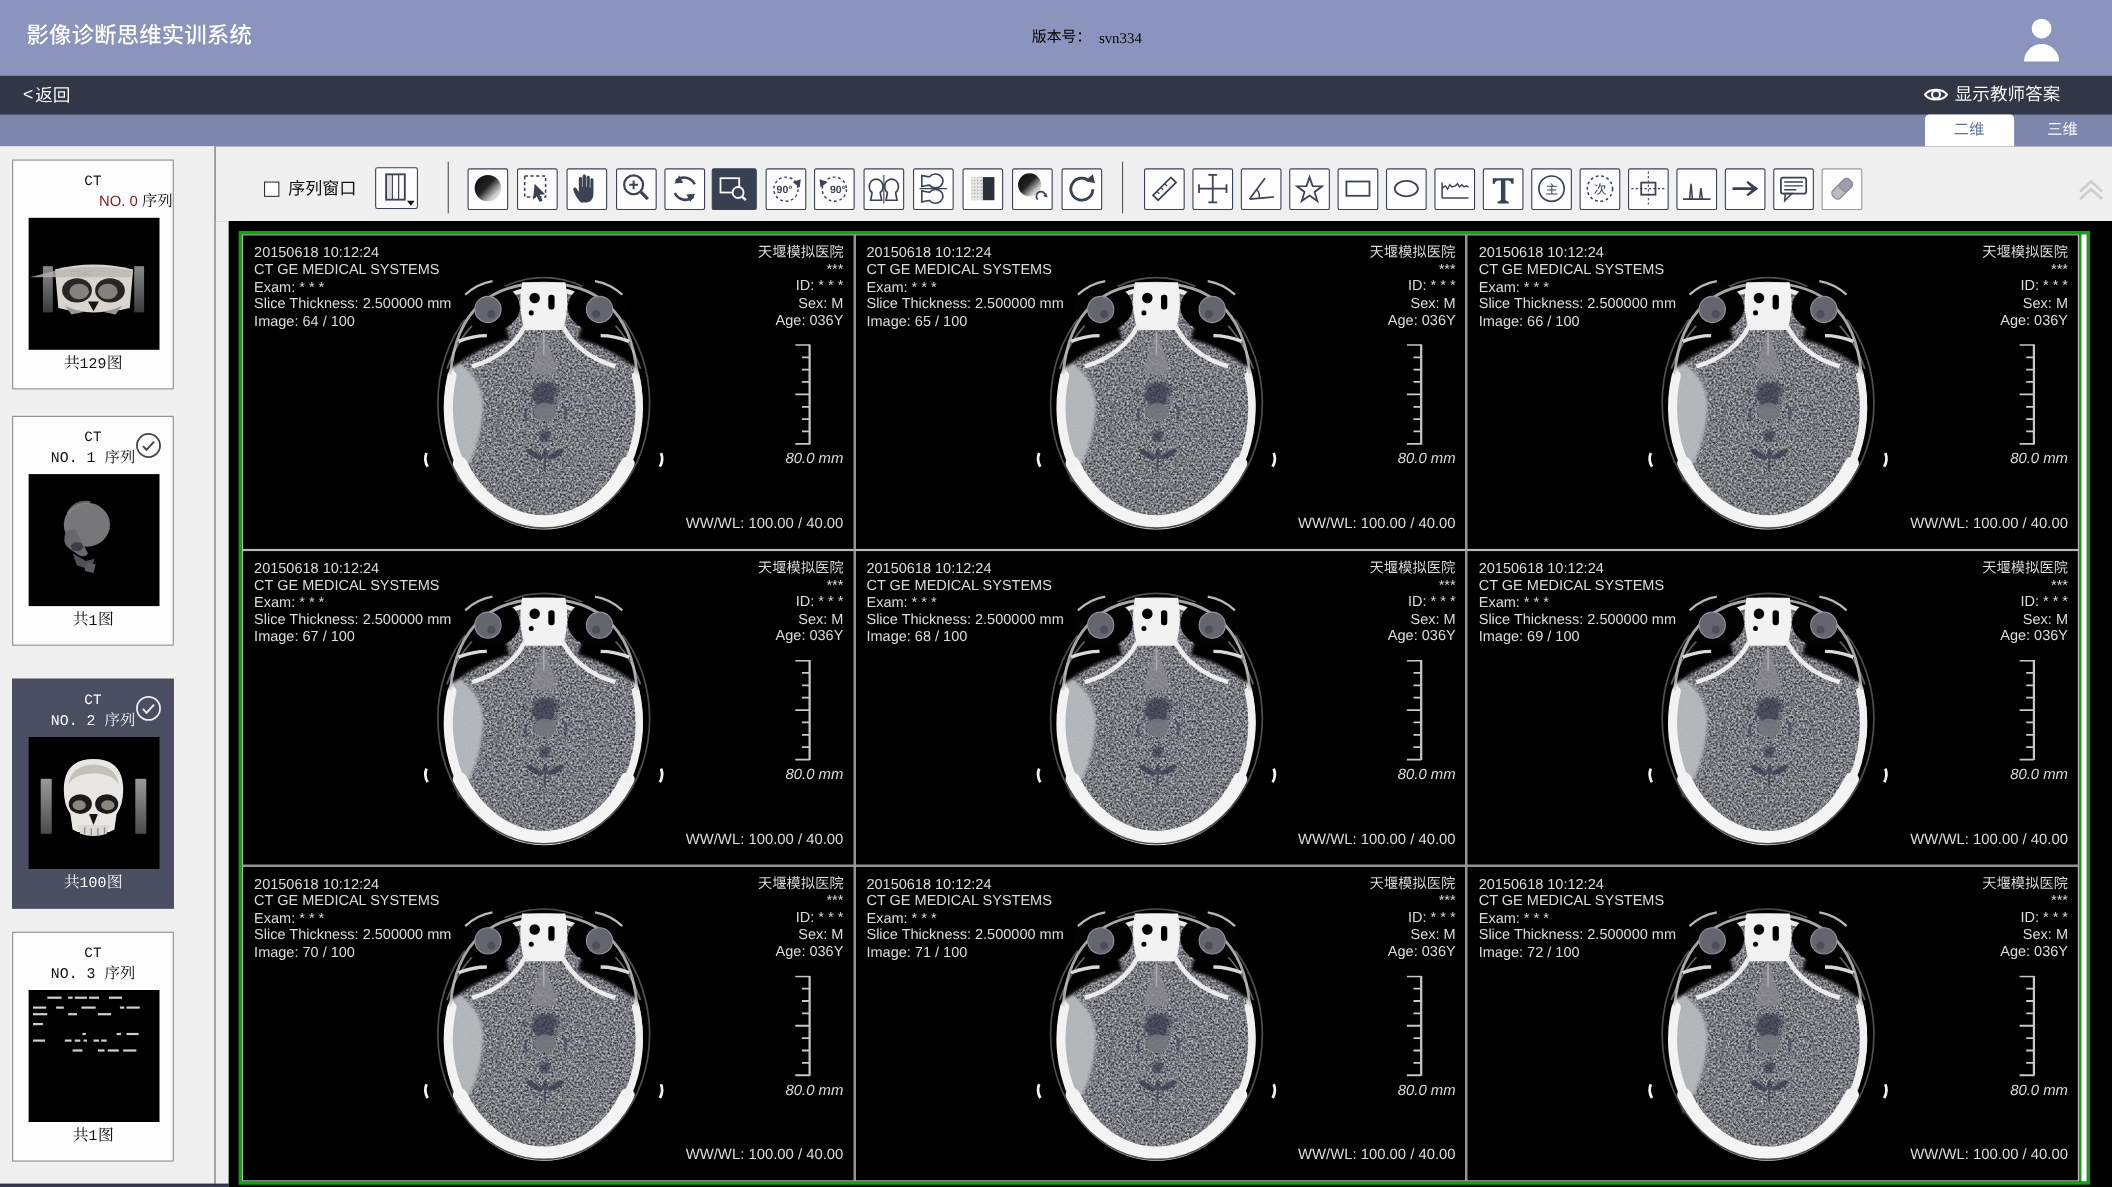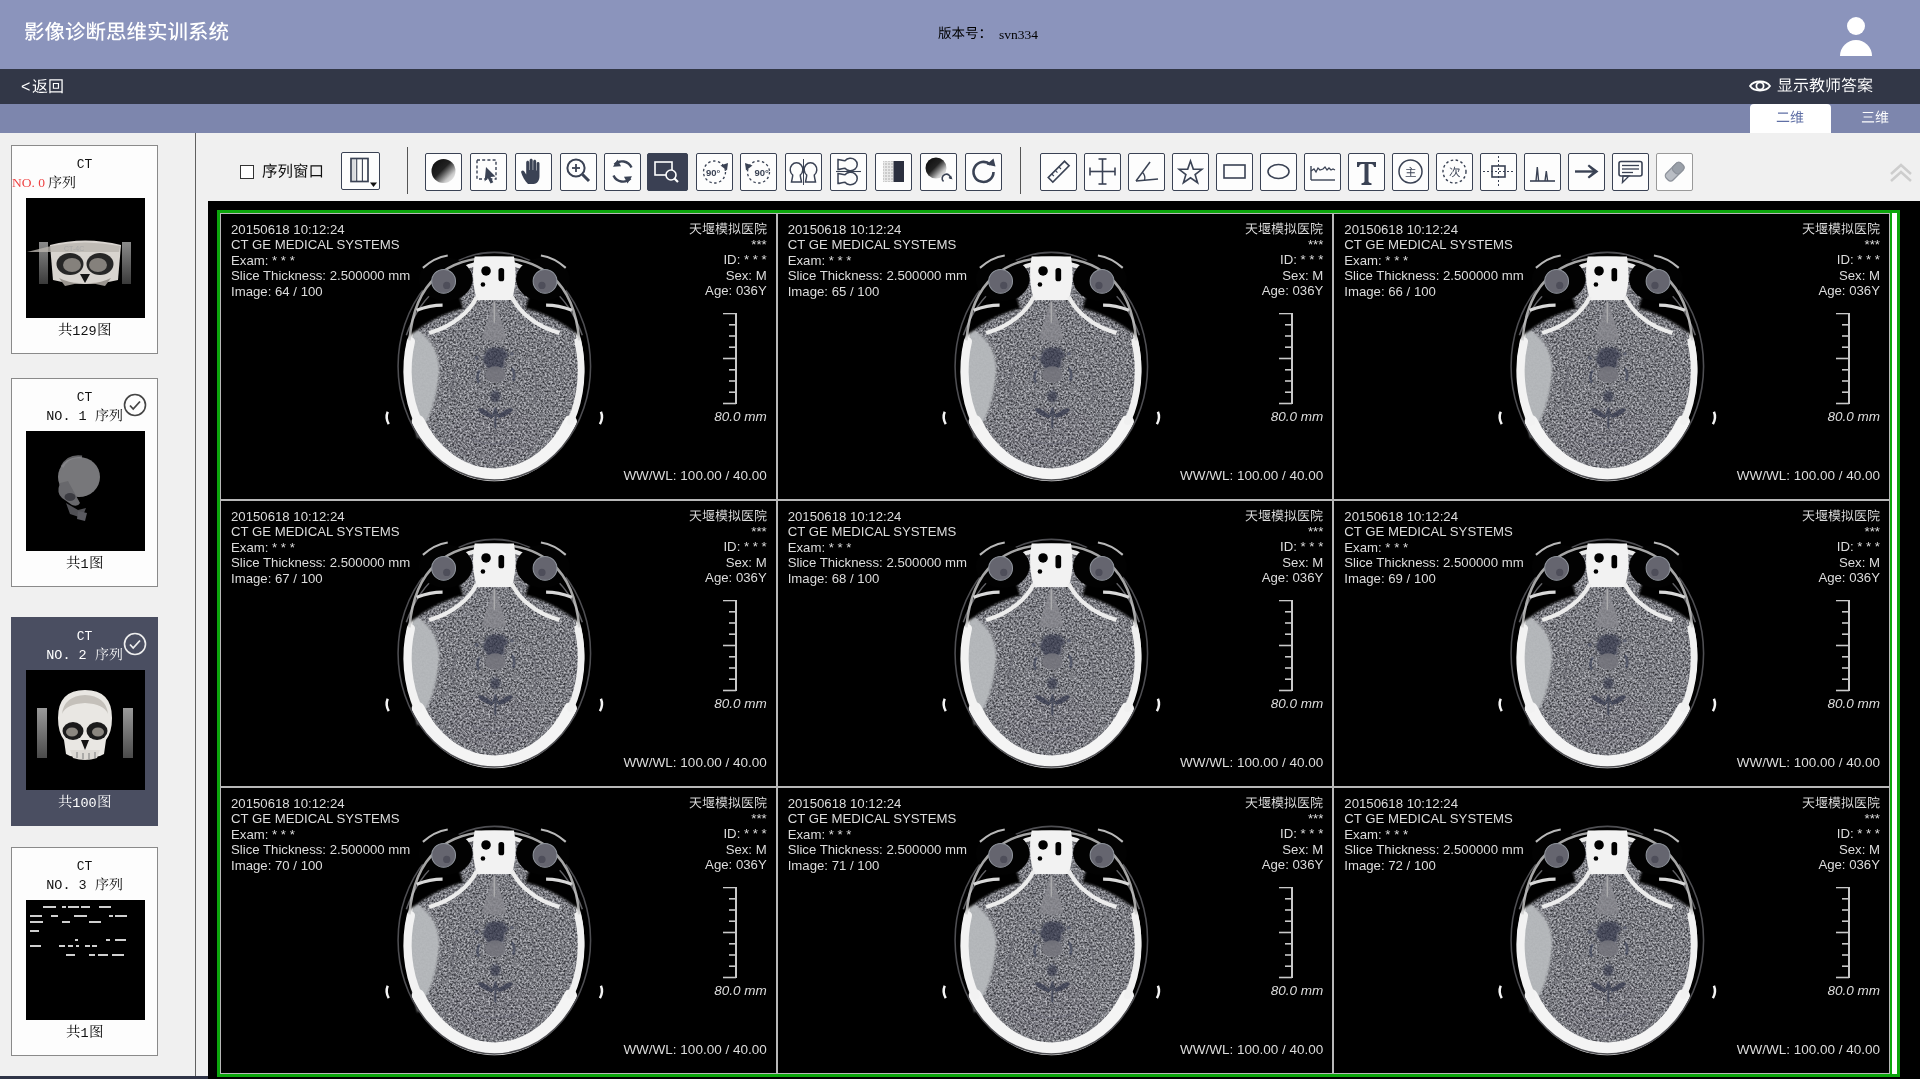--- a/index.html
+++ b/index.html
@@ -293,21 +293,21 @@
 <rect x="17" y="13" width="11" height="9.5" rx="3.5" fill="#9aa0a9" stroke="#8d929b" stroke-width="1.3"></rect>
       </g>
     </svg>
   </div>
 <svg class="abs" style="left:1888px;top:160px" width="26" height="26">
 <path d="M3,14 L13,5 L23,14" fill="none" stroke="#cdcdcd" stroke-width="2.5"></path>
 <path d="M3,21 L13,12 L23,21" fill="none" stroke="#cdcdcd" stroke-width="2.5"></path>
   </svg>
 <div class="abs" style="left:11px;top:145px;width:147px;height:209px;background:#FDFDFD;border:1px solid #8a8a8a">
     <div class="abs" style="left:0;top:11px;width:100%;text-align:center;font-family:'Liberation Mono',monospace;font-size:13px;color:#111">CT</div>
-    <div class="abs" style="left:0;top:29px;width:100%;text-align:left;font-family:Liberation Serif, serif;font-size:13.5px;color:#ef4444">NO. 0 <svg style="display:inline-block;vertical-align:-3.8px" width="28.0" height="16.1">
+    <div class="abs" style="left:0;top:29px;width:100%;text-align:right;font-family:Liberation Sans, sans-serif;font-size:13.5px;color:#7f1d1d">NO. 0 <svg style="display:inline-block;vertical-align:-3.8px" width="28.0" height="16.1">
         <g transform="translate(0,12.32) scale(0.014000)">
           <path d="M443 -842 433 -834C473 -800 521 -739 538 -693C610 -649 660 -789 443 -842ZM872 -743 824 -681H212L134 -715V-439C134 -265 125 -80 31 70L45 80C189 -67 200 -279 200 -440V-652H936C949 -652 959 -657 961 -668C928 -700 872 -743 872 -743ZM404 -497 396 -484C465 -458 560 -401 596 -351C638 -338 656 -379 614 -422C683 -454 769 -502 815 -540C837 -541 850 -542 858 -549L782 -622L737 -580H292L301 -550H723C688 -514 639 -470 597 -436C562 -463 500 -488 404 -497ZM600 -14V-318H831C810 -276 777 -222 755 -189L769 -181C814 -213 878 -269 911 -307C931 -308 943 -310 951 -317L876 -389L834 -347H232L241 -318H535V-15C535 -2 530 4 510 4C488 4 378 -4 378 -4V10C427 16 455 24 470 34C484 44 491 59 493 78C587 69 600 36 600 -14Z M1639 -753V-130H1651C1674 -130 1701 -144 1701 -153V-717C1723 -721 1730 -730 1733 -742ZM1839 -815V-26C1839 -9 1833 -3 1814 -3C1791 -3 1678 -12 1678 -12V4C1727 10 1754 18 1770 30C1785 41 1791 58 1795 78C1892 68 1903 34 1903 -20V-776C1927 -780 1937 -790 1940 -804ZM1049 -755 1057 -725H1253C1221 -562 1137 -384 1030 -258L1041 -246C1096 -293 1145 -348 1187 -408C1230 -370 1277 -313 1289 -268C1355 -224 1402 -357 1199 -425C1221 -459 1242 -495 1260 -531H1470C1412 -282 1284 -60 1054 65L1064 80C1346 -41 1474 -270 1541 -521C1564 -523 1574 -526 1582 -535L1508 -603L1467 -561H1275C1300 -614 1320 -669 1335 -725H1578C1592 -725 1602 -730 1605 -741C1571 -772 1516 -816 1516 -816L1469 -755Z" fill="#111"></path>
         </g>
       </svg></div>
     <svg width="119" height="120" style="position:absolute;left:14px;top:52px;background:#000">
 <defs>
         <linearGradient id="sb0" x1="0" y1="0" x2="0" y2="1">
           <stop offset="0" stop-color="#8a8a8a"></stop>
           <stop offset="1" stop-color="#3a3a3a"></stop>
         </linearGradient>

